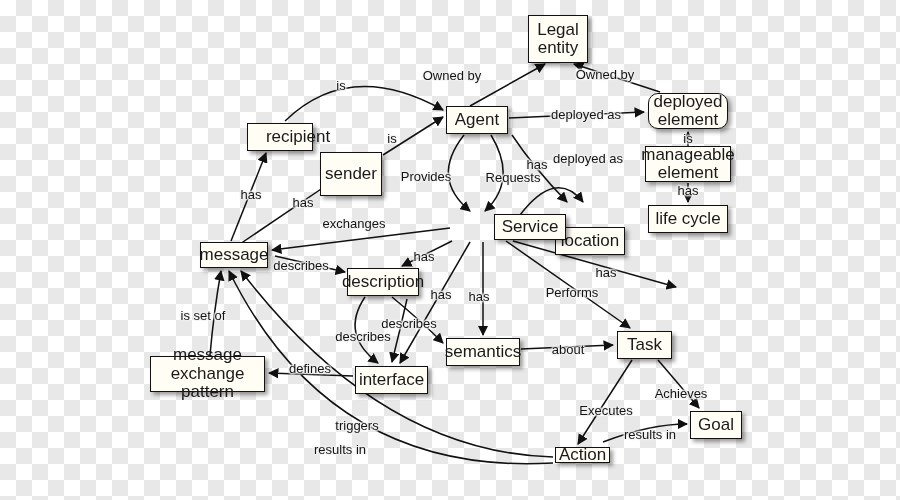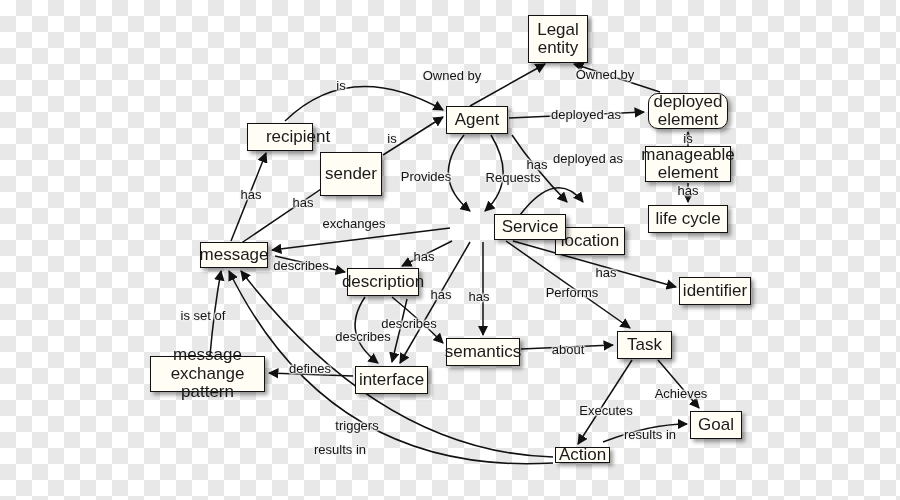--- a/index.html
+++ b/index.html
@@ -126,21 +126,20 @@
 element</div>
   <div class="node" style="left:645px;top:146px;width:86px;height:36px;">manageable
 element</div>
   <div class="node" style="left:648px;top:205px;width:80px;height:28px;">life cycle</div>
   <div class="node" style="left:555px;top:205px;width:70px;height:28px;margin-top:22px;">location</div>
   <div class="node" style="left:247px;top:123px;width:66px;height:28px;padding-left:36px;">recipient</div>
   <div class="node" style="left:320px;top:152px;width:62px;height:44px;">sender</div>
   <div class="node" style="left:200px;top:242px;width:68px;height:26px;">message</div>
   <div class="node" style="left:446px;top:214px;width:72px;height:26px;margin-left:48px;">Service</div>
   <div class="node" style="left:347px;top:268px;width:72px;height:28px;">description</div>
-  <div class="node" style="left:679px;top:277px;width:72px;height:28px;">identifier</div>
   <div class="node" style="left:446px;top:338px;width:74px;height:28px;">semantics</div>
   <div class="node" style="left:150px;top:356px;width:115px;height:36px;">message exchange
 pattern</div>
   <div class="node" style="left:355px;top:366px;width:73px;height:28px;">interface</div>
   <div class="node" style="left:617px;top:331px;width:55px;height:28px;">Task</div>
   <div class="node" style="left:690px;top:411px;width:52px;height:28px;">Goal</div>
   <div class="node" style="left:555px;top:447px;width:55px;height:16px;">Action</div>
 
   <div class="elabel" style="left:452px;top:75px;">Owned by</div>
   <div class="elabel" style="left:605px;top:74px;">Owned by</div>

